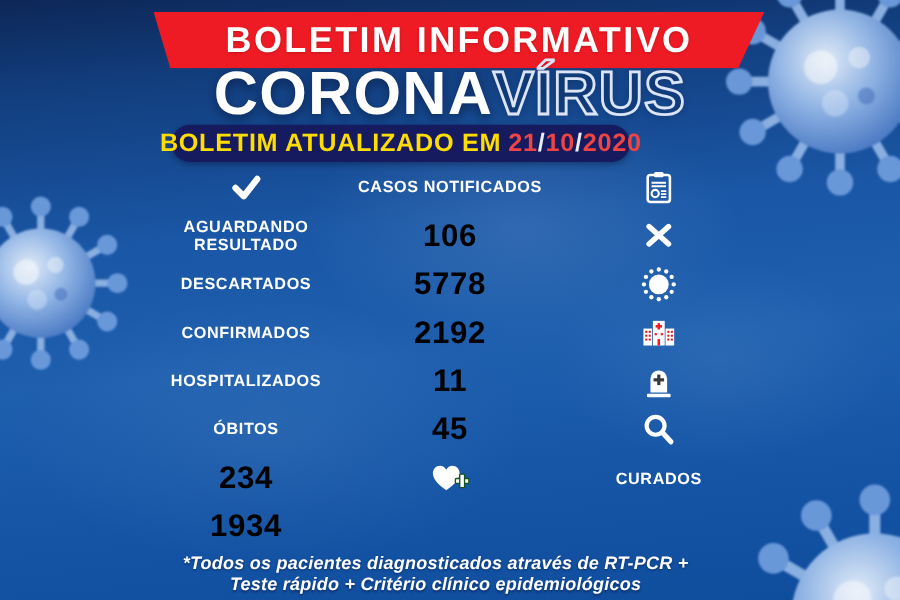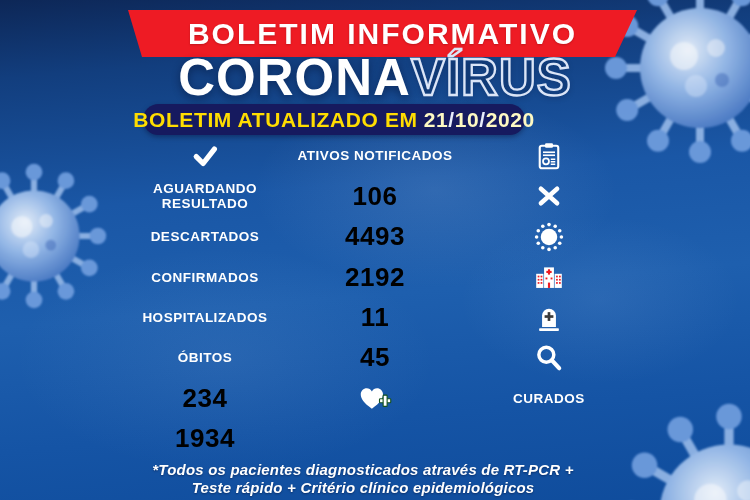--- a/index.html
+++ b/index.html
@@ -40,21 +40,21 @@
     color:transparent;-webkit-text-stroke:2.3px #dbe5f7;
     text-shadow:0 2px 6px rgba(4,12,40,.25);
   }
   .update-pill{
     position:absolute;left:143px;top:104px;width:382px;height:31px;z-index:3;
     background:#161a5f;border-radius:16px;display:flex;align-items:center;justify-content:center;
     gap:6px;box-shadow:0 2px 5px rgba(0,0,30,.35);
   }
   .update-pill span{font-size:21px;font-weight:800;letter-spacing:.6px;white-space:nowrap;}
   .upd-label{color:#ffdd00;}
-  .upd-part{color:#fef9c3;}
+  .upd-part{color:#ef4444;}
   .upd-slash{color:#e8eefb;font-weight:700;}
 
   .stats{
     position:absolute;left:160px;top:138px;width:438px;z-index:3;
     display:grid;grid-template-columns:90px 230px 98px;
     grid-auto-rows:36px;column-gap:10px;row-gap:4.4px;
   }
   .cell{display:flex;align-items:center;justify-content:center;}
   .cell-icon svg{display:block;}
   .cell-label{flex-direction:column;line-height:1.12;text-align:center;}
@@ -143,21 +143,21 @@
   </div>
 
   <div class="stats">
 
     <div class="cell cell-icon row-default">
       <svg width="36" height="30" viewBox="0 0 24 24">
         <path d="M5 12.5 L10.5 18 L19.5 6.5" fill="none" stroke="#fff" stroke-width="4.2" stroke-linecap="round" stroke-linejoin="round"></path>
       </svg>
     </div>
     <div class="cell cell-label row-default">
-      <span>ATIVOS NOTIFICADOS</span>
+      <span>CASOS NOTIFICADOS</span>
     </div>
 
     <div class="cell cell-icon row-default">
       <svg width="30" height="31" viewBox="0 0 24 24">
         <rect x="4.6" y="3.4" width="14.8" height="18" rx="1.6" fill="none" stroke="#fff" stroke-width="1.7"></rect>
         <rect x="8.8" y="1.4" width="6.4" height="3.6" rx="1" fill="#fff"></rect>
         <line x1="7.2" y1="8.6" x2="16.8" y2="8.6" stroke="#fff" stroke-width="1.3"></line>
         <line x1="7.2" y1="11" x2="16.8" y2="11" stroke="#fff" stroke-width="1.3"></line>
         <circle cx="9.6" cy="15.8" r="2.4" fill="none" stroke="#fff" stroke-width="1.4"></circle>
         <line x1="13.4" y1="14.2" x2="17" y2="14.2" stroke="#fff" stroke-width="1.2"></line>
@@ -175,21 +175,21 @@
 
     <div class="cell cell-icon row-default">
       <svg width="34" height="30" viewBox="0 0 24 24">
         <path d="M5.5 6.2 L18.5 17.8 M18.5 6.2 L5.5 17.8" fill="none" stroke="#fff" stroke-width="3.6" stroke-linecap="round"></path>
       </svg>
     </div>
     <div class="cell cell-label row-default">
       <span>DESCARTADOS</span>
     </div>
     <div class="cell cell-value row-default">
-      <span>4493</span>
+      <span>5778</span>
     </div>
 
     <div class="cell cell-icon row-default">
       <svg width="32" height="32" viewBox="0 0 24 24">
         <circle cx="12" cy="12" r="6.2" fill="#fff"></circle>
         <g fill="#fff">
           <circle cx="21.3" cy="12" r="1.35"></circle>
             <circle cx="20.05" cy="16.65" r="1.35"></circle>
           <circle cx="16.65" cy="20.05" r="1.35"></circle>
             <circle cx="12" cy="21.3" r="1.35"></circle>

